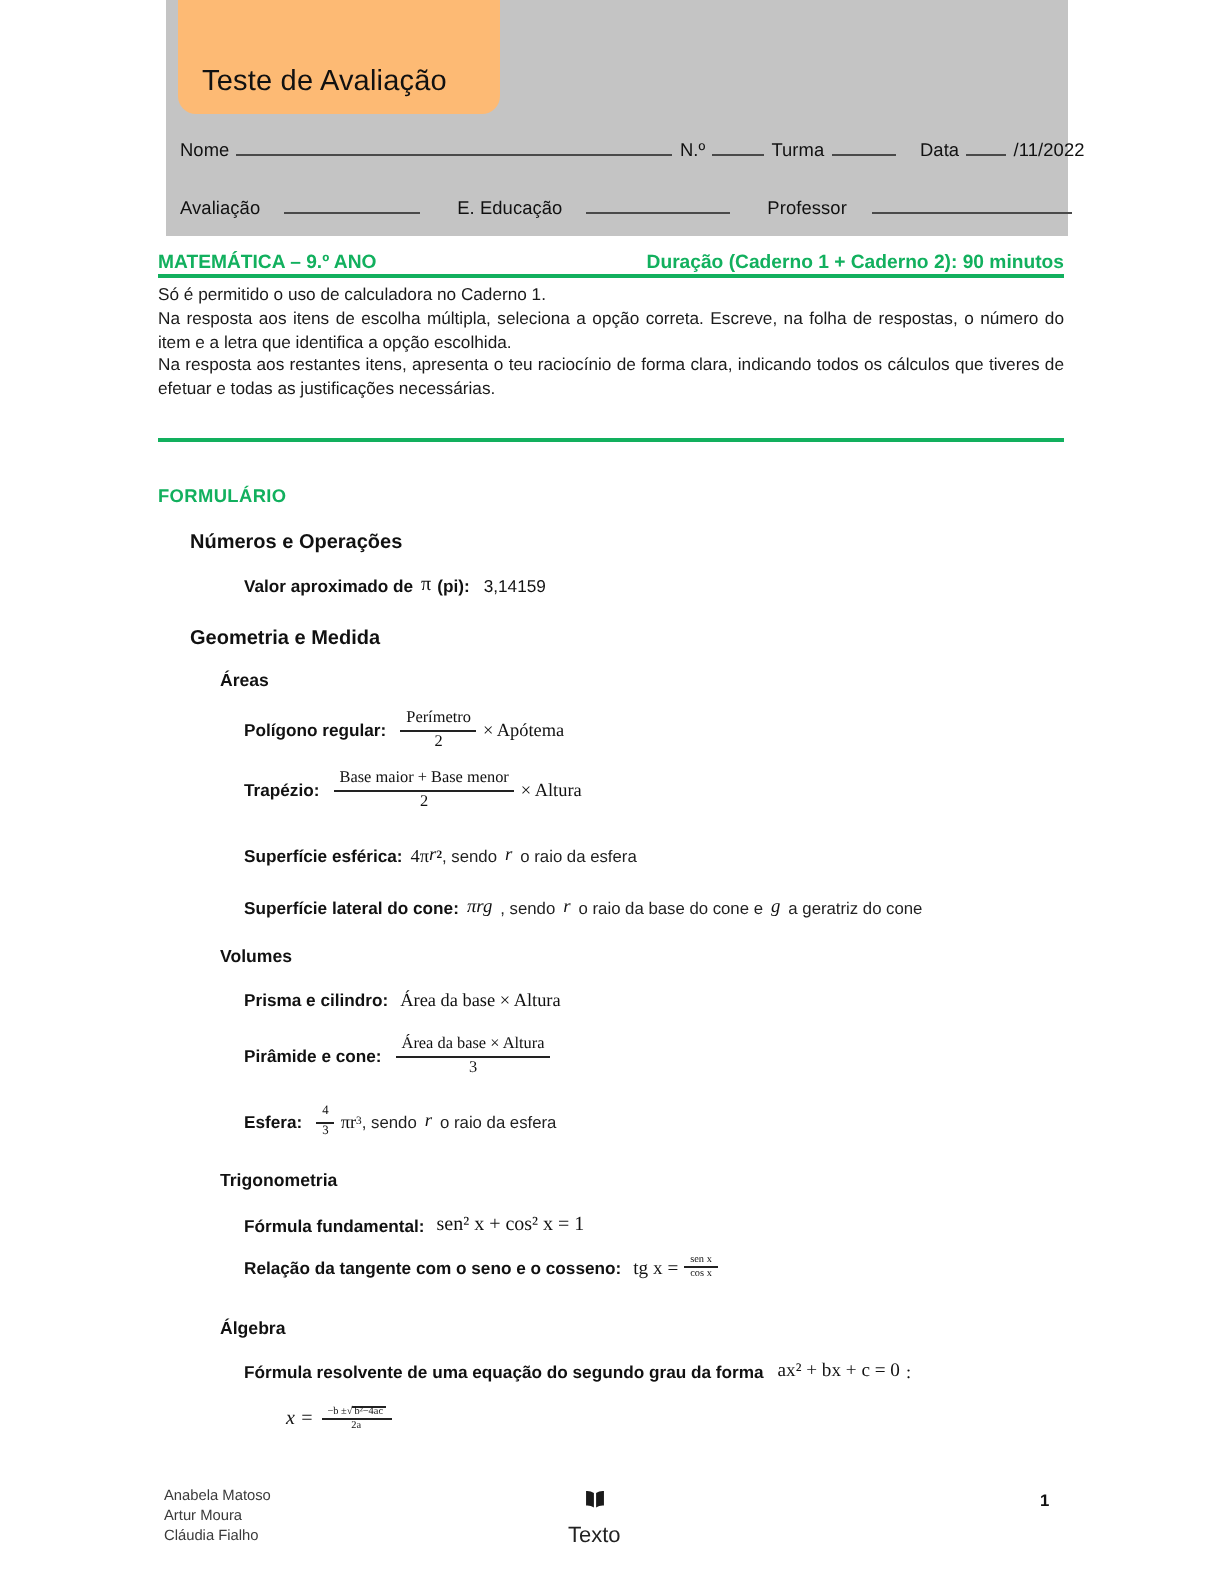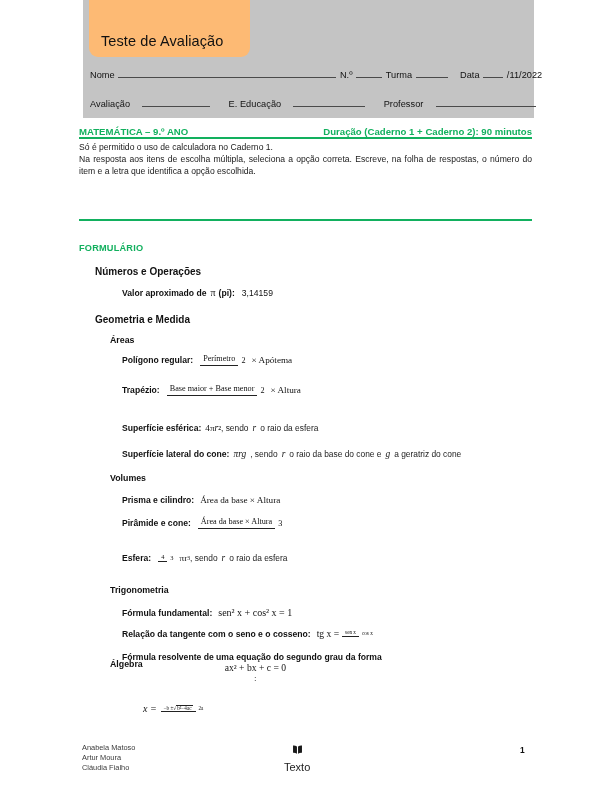--- a/index.html
+++ b/index.html
@@ -157,20 +157,21 @@
   }
   .ital {
     font-family: "Liberation Serif", serif;
     font-style: italic;
     font-size: 9.4px;
   }
 
   
   .frac {
     display: inline-flex;
+    flex-direction: column;
     align-items: center;
     vertical-align: middle;
     margin: 0 3px;
     font-family: "Liberation Serif", serif;
     line-height: 1.05;
   }
   .frac .num {
     padding: 0 3px 1px 3px;
     border-bottom: 1px solid #222;
     font-size: 8.2px;
@@ -262,20 +263,21 @@
 
 <div id="subject-line">
   <span>MATEMÁTICA – 9.º ANO</span>
   <span>Duração (Caderno 1 + Caderno 2): 90 minutos</span>
 </div>
 <div class="green-rule" id="green-rule-top"></div>
 
 <div id="instructions">
   <p class="nojust">Só é permitido o uso de calculadora no Caderno 1.</p>
   <p>Na resposta aos itens de escolha múltipla, seleciona a opção correta. Escreve, na folha de respostas, o número do item e a letra que identifica a opção escolhida.</p>
+  <p>Na resposta aos restantes itens, apresenta o teu raciocínio de forma clara, indicando todos os cálculos que tiveres de efetuar e todas as justificações necessárias.</p>
 </div>
 <div class="green-rule" id="green-rule-bottom"></div>
 
 <div id="formulario-heading">FORMULÁRIO</div>
 
 <div class="sec-h1" style="left:95px; top:266px;">Números e Operações</div>
 
 <div class="formula-line" style="left:122px; top:287px;">
   <span class="flabel">Valor aproximado de</span>
   <span class="mathtext" style="font-size:10px;">π</span>
@@ -364,21 +366,21 @@
   <span class="flabel">Relação da tangente com o seno e o cosseno:</span>
   <span class="mathtext" style="font-size:9.6px; margin-left:2px;">tg x =</span>
   <span class="frac tiny">
     <span class="num">sen x</span>
     <span class="den">cos x</span>
   </span>
 </div>
 
 <div class="sec-h2" style="left:110px; top:659px;">Álgebra</div>
 
-<div class="formula-line" style="left:122px; top:652px;flex-direction:column;">
+<div class="formula-line" style="left:122px; top:680px;">
   <span class="flabel">Fórmula resolvente de uma equação do segundo grau da forma</span>
   <span class="mathtext" style="font-size:9.6px; margin-left:3px;">ax² + bx + c = 0</span>
   <span class="mathtext" style="margin-left:3px;">:</span>
 </div>
 
 <div class="formula-line" style="left:143px; top:703px;">
   <span class="mathtext" style="font-size:10px; font-style:italic;">x =</span>
   <span class="frac tiny" style="margin-left:4px;">
     <span class="num">
       <span>−b ±</span><span>√</span><span class="sqrt">b²−4ac</span>

